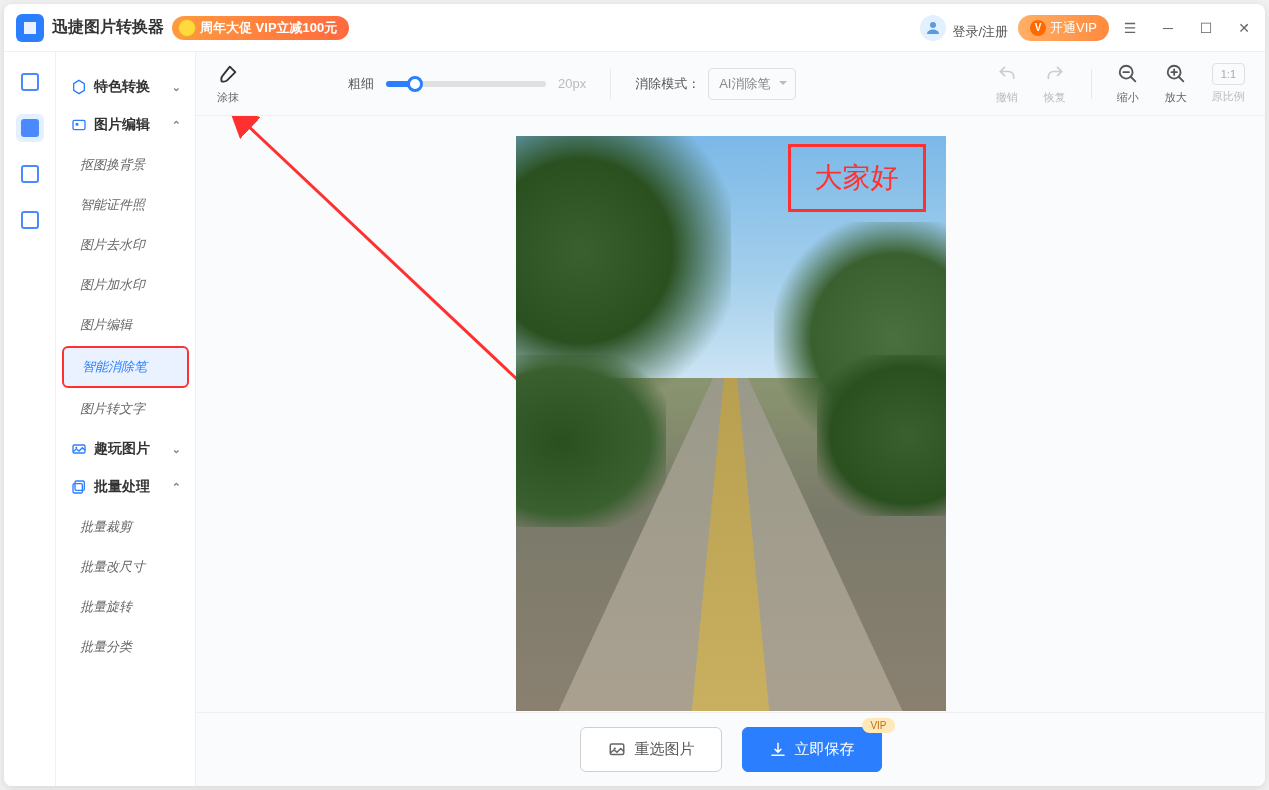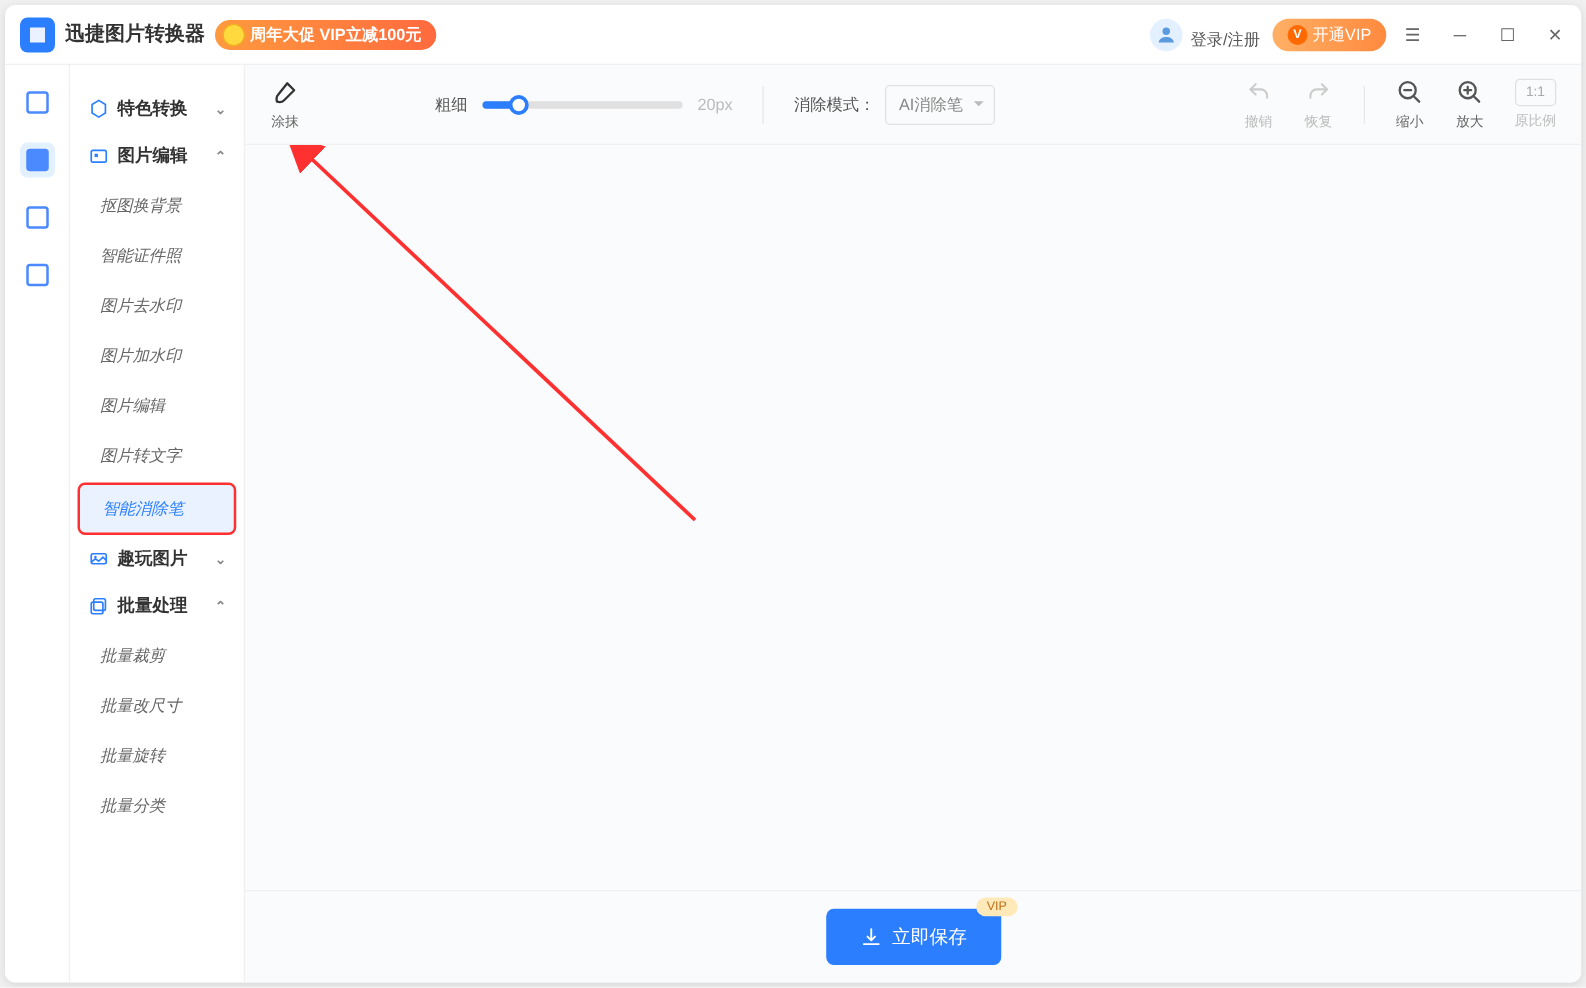--- a/index.html
+++ b/index.html
@@ -165,22 +165,22 @@
               </svg>
             </span>
           <span>图片编辑</span>
           <span class="chev">⌃</span>
         </div>
         <div class="side-item">抠图换背景</div>
         <div class="side-item">智能证件照</div>
         <div class="side-item">图片去水印</div>
         <div class="side-item">图片加水印</div>
         <div class="side-item">图片编辑</div>
+        <div class="side-item active">智能消除笔</div>
         <div class="side-item">图片转文字</div>
-        <div class="side-item active">智能消除笔</div>
       </div>
       <div class="side-group">
         <div class="side-head">
           <span class="side-head-ico">
               <svg width="16" height="16" viewBox="0 0 24 24">
                 <rect x="3" y="6" width="18" height="12" rx="2" fill="none" stroke="#2b7fff" stroke-width="2"></rect>
                 <circle cx="8" cy="10" r="1.5" fill="#2b7fff"></circle>
                 <path d="M3 16l5-4 4 3 5-5 4 4" fill="none" stroke="#2b7fff" stroke-width="2"></path>
               </svg>
             </span>
@@ -275,23 +275,46 @@
 
       <div class="canvas">
         <svg class="anno-arrow" width="360" height="320" style="left:20px; top:-10px;">
           <defs>
               <marker id="ah" markerWidth="10" markerHeight="10" refX="2" refY="5" orient="auto">
                 <path d="M0,0 L10,5 L0,10 z" fill="#ff3030"></path>
               </marker>
             </defs>
           <line x1="340" y1="310" x2="30" y2="18" stroke="#ff3030" stroke-width="3" marker-end="url(#ah)"></line>
         </svg>
+        <div class="image-wrap">
+          <div class="img-bg">
+            <div class="sky"></div>
+            <div class="ground"></div>
+            <div class="walkway"></div>
+            <div class="yellow-path"></div>
+            <div class="foliage-left"></div>
+            <div class="foliage-right"></div>
+            <div class="bushes-left"></div>
+            <div class="bushes-right"></div>
+          </div>
+          <div class="overlay-box">
+            <div class="overlay-text">大家好</div>
+          </div>
+        </div>
       </div>
 
       <div class="bottombar">
+        <div class="btn btn-secondary">
+          <svg width="20" height="18" viewBox="0 0 24 24">
+              <rect x="3" y="4" width="18" height="14" rx="2" fill="none" stroke="#666" stroke-width="2"></rect>
+              <circle cx="9" cy="10" r="1.5" fill="#666"></circle>
+              <path d="M3 16l5-4 4 3 5-5 4 4" fill="none" stroke="#666" stroke-width="2"></path>
+            </svg>
+          <span>重选图片</span>
+        </div>
         <div class="btn btn-primary">
           <svg width="18" height="18" viewBox="0 0 24 24">
               <path d="M12 3v12m0 0l-4-4m4 4l4-4M4 19h16" fill="none" stroke="#fff" stroke-width="2" stroke-linecap="round"></path>
             </svg>
           <span>立即保存</span>
           <div class="vip-tag">VIP</div>
         </div>
       </div>
 
     </div>

